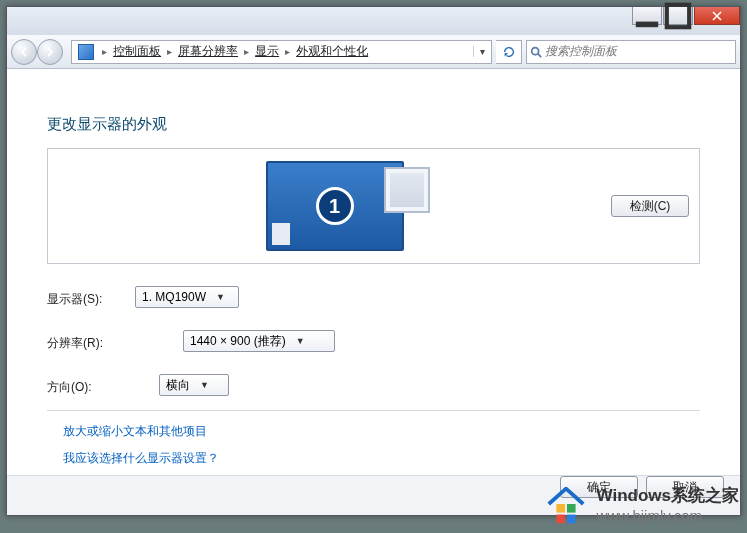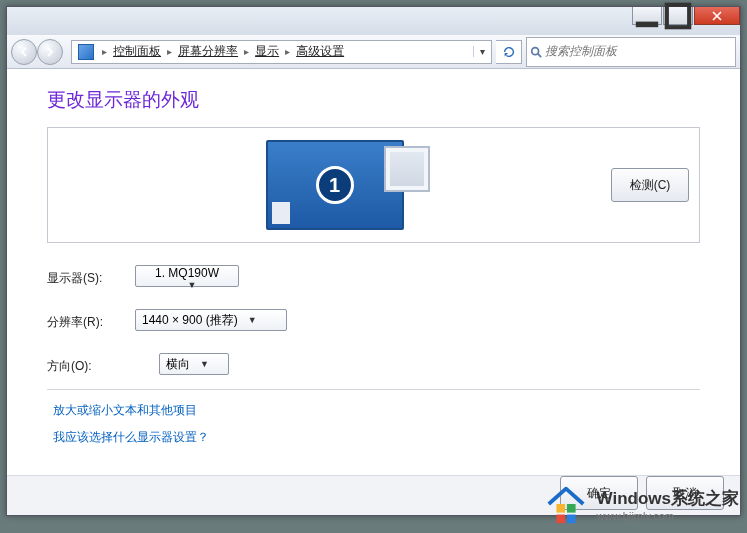--- a/index.html
+++ b/index.html
@@ -36,28 +36,28 @@
     flex: 1; height: 24px; margin: 0 4px 0 8px; background: #fff; border: 1px solid #a6adb9;
     display: flex; align-items: center; font-size: 12px; color: #222;
   }
   .addr-icon { width: 16px; height: 16px; margin: 0 6px; background: linear-gradient(135deg,#6ba7e8,#2a72c8); border: 1px solid #1f5fa8; }
   .crumb { padding: 0 4px; text-decoration: underline; }
   .crumb-arrow { color: #666; padding: 0 2px; font-size: 10px; }
   .addr-dd { margin-left: auto; width: 18px; text-align: center; border-left: 1px solid #ccd; color: #444; font-size: 10px; }
   .refresh { width: 26px; height: 24px; border: 1px solid #a6adb9; border-left: none; background: #fff; display: flex; align-items: center; justify-content: center; }
   .refresh svg { width: 14px; height: 14px; fill: #2a6dbb; }
   .searchbar {
-    width: 210px; height: 30px; margin-left: 4px; background: #fff; border: 1px solid #a6adb9;
+    width: 210px; height: 24px; margin-left: 4px; background: #fff; border: 1px solid #a6adb9;
     display: flex; align-items: center; font-size: 12px; color: #777; font-style: italic;
   }
   .searchbar .sicon { width: 18px; display: flex; justify-content: center; }
   .searchbar .sicon svg { width: 12px; height: 12px; stroke: #5a7aa8; fill: none; stroke-width: 2; }
   
   .content { padding: 18px 40px 10px 40px; }
-  .heading { font-size: 19px; color: #6d28d9; margin-bottom: 14px; }
+  .heading { font-size: 15px; color: #0c4a6e; margin-bottom: 14px; margin-top: 28px; }
   
   .monitorbox {
     border: 1px solid #c5c9d1; height: 116px; padding: 8px 10px; display: flex; align-items: center;
   }
   .monitor-stage { flex: 1; display: flex; justify-content: center; position: relative; }
   .monitor {
     width: 138px; height: 90px; background: linear-gradient(to bottom,#3a7ec9,#1e5aa5);
     border: 2px solid #1a4d8c; border-radius: 2px; position: relative; display: flex; align-items: center; justify-content: center;
   }
   .monitor .taskbar-mini { position: absolute; left: 4px; bottom: 4px; width: 18px; height: 22px; background: #e8edf5; }
@@ -66,61 +66,61 @@
     color: #fff; display: flex; align-items: center; justify-content: center; font-size: 20px; font-weight: bold;
   }
   .mini-tablet {
     position: absolute; right: -28px; top: 4px; width: 46px; height: 46px; background: #f2f5fa;
     border: 2px solid #b2bdcf;
   }
   .mini-tablet::before { content: ""; position: absolute; inset: 4px; background: linear-gradient(#e2e8f0,#d0d8e4); }
   .monbtns { display: flex; flex-direction: column; gap: 10px; }
   
   .w7btn {
-    min-width: 78px; height: 34px; padding: 0 10px; font-size: 12px; color: #222;
+    min-width: 78px; height: 22px; padding: 0 10px; font-size: 12px; color: #222;
     background: linear-gradient(to bottom,#fdfdfe,#e6e9ef); border: 1px solid #8f97a6; border-radius: 3px;
     display: inline-flex; align-items: center; justify-content: center; cursor: default;
   }
   .w7btn.disabled { color: #888; background: linear-gradient(to bottom,#f5f6f8,#e9ebef); border-color: #c2c7d0; }
   
   .formrow { display: flex; align-items: flex-end; margin-top: 22px; font-size: 12px; }
   .formrow .lbl { width: 88px; color: #222; }
   .combo {
     height: 22px; border: 1px solid #8f97a6; background: linear-gradient(to bottom,#fff,#eef1f6);
     display: inline-flex; align-items: center; padding: 0 6px; font-size: 12px; border-radius: 2px;
   }
   .combo .dd { margin-left: 10px; font-size: 9px; color: #333; }
-  .combo.w1 { min-width: 104px; flex-direction: column; }
-  .combo.w2 { min-width: 152px; }
+  .combo.w1 { min-width: 104px; }
+  .combo.w2 { min-width: 152px; margin-left: 48px; }
   .combo.w3 { min-width: 70px; margin-left: 24px; }
   
   .adv-wrap { display: flex; justify-content: flex-end; margin-top: 26px; }
   .adv { border: 2px solid #d23a2a; padding: 4px 8px; }
   .link { color: #0461c1; font-size: 12px; cursor: default; }
   
   .sep { height: 1px; background: #d4d8df; margin: 14px 0 10px 0; }
-  .link-row { margin: 8px 6px; }
+  .link-row { margin: 8px 16px; }
   
   .footer {
     height: 40px; border-top: 1px solid #d7dbe2; background: #f1f3f7;
     display: flex; justify-content: flex-end; gap: 8px; padding: 0 16px;
     position: absolute; bottom: 0; left: 0; right: 0;
   }
   
   .watermark {
     position: absolute; right: 8px; bottom: 6px; display: flex; align-items: center; gap: 8px;
     color: #1a6cc9; pointer-events: none;
   }
   .wm-icon { width: 46px; height: 46px; position: relative; }
   .wm-icon .house {
     position: absolute; inset: 0;
   }
   .wm-text .l1 { font-size: 17px; font-weight: 600; color: #1665c0; }
   .wm-text .l1 span { color: #333; }
-  .wm-text .l2 { font-size: 11px; color: #777; }
+  .wm-text .l2 { font-size: 15px; color: #777; }
 </style>
 </head>
 <body>
 
 <div class="window">
   <div class="titlebar">
     <div class="winbtn">
       <svg viewBox="0 0 10 10">
           <rect x="1" y="7" width="8" height="2" fill="#333"></rect>
         </svg>
@@ -152,21 +152,21 @@
     </div>
     <div class="addrbar">
       <div class="addr-icon"></div>
       <span class="crumb-arrow">▸</span>
       <span class="crumb">控制面板</span>
       <span class="crumb-arrow">▸</span>
       <span class="crumb">屏幕分辨率</span>
       <span class="crumb-arrow">▸</span>
       <span class="crumb">显示</span>
       <span class="crumb-arrow">▸</span>
-      <span class="crumb">高级设置</span>
+      <span class="crumb">外观和个性化</span>
       <div class="addr-dd">▾</div>
     </div>
     <div class="refresh">
       <svg viewBox="0 0 16 16">
           <path d="M3 8a5 5 0 1 1 2 4" fill="none" stroke="#2a6dbb" stroke-width="1.6"></path>
           <path d="M3 13 L3 9 L7 9 Z" fill="#2a6dbb"></path>
         </svg>
     </div>
     <div class="searchbar">
       <span class="sicon">

